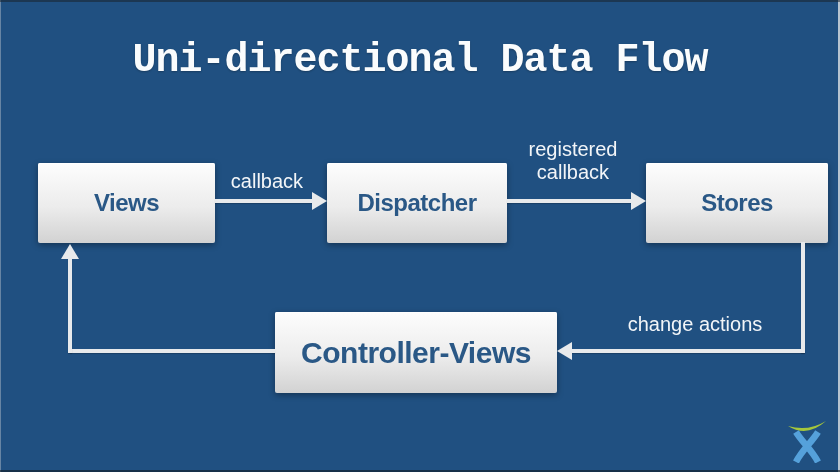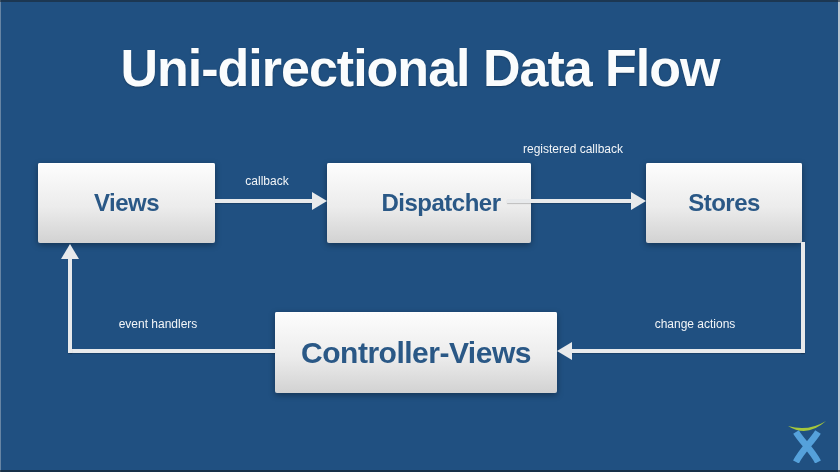--- a/index.html
+++ b/index.html
@@ -12,45 +12,46 @@
     box-shadow:
       inset 0 2px 0 rgba(25,34,44,.55),
       inset 0 -2px 0 rgba(18,26,36,.6),
       inset -2px 0 0 rgba(210,216,222,.85),
       inset 1px 0 0 rgba(190,198,206,.45);
   }
   .title{
     position:absolute;left:0;top:38px;width:100%;
     text-align:center;
     color:var(--title-text,#fafcfd);
-    font-size:52px;font-weight:bold;letter-spacing:-1px;
+    font-size:40px;font-weight:bold;letter-spacing:-1px;
     text-shadow:0 1px 2px rgba(0,0,0,.25);
+    font-family:Liberation Mono, monospace;
   }
   .node{
     position:absolute;
     background:linear-gradient(to bottom,var(--node-top,#fdfdfd) 0%,#ececec 55%,var(--node-bottom,#d2d2d2) 100%);
     border-radius:2px;
     box-shadow:0 2px 6px rgba(0,0,0,.35), inset 0 1px 0 rgba(255,255,255,.9);
     display:flex;align-items:center;justify-content:center;
     color:var(--node-text,#2a5886);
     font-weight:bold;font-size:24px;letter-spacing:-.5px;
   }
   #node-views{left:38px;top:163px;width:177px;height:80px;}
-  #node-dispatcher{left:327px;top:163px;width:180px;height:80px;padding-left:24px;}
-  #node-stores{left:646px;top:163px;width:156px;height:80px;}
+  #node-dispatcher{left:327px;top:163px;width:180px;height:80px;}
+  #node-stores{left:646px;top:163px;width:182px;height:80px;}
   #node-controller-views{left:275px;top:312px;width:282px;height:81px;font-size:30px;}
   .line{position:absolute;background:var(--line,#e8eaec);box-shadow:0 1px 1px rgba(0,0,0,.2);}
   .h{height:4px;} .v{width:4px;}
   .ah{position:absolute;width:0;height:0;}
   .ah-right{border-top:9px solid transparent;border-bottom:9px solid transparent;border-left:15px solid var(--line,#e8eaec);}
   .ah-left{border-top:9px solid transparent;border-bottom:9px solid transparent;border-right:15px solid var(--line,#e8eaec);}
   .ah-up{border-left:9px solid transparent;border-right:9px solid transparent;border-bottom:15px solid var(--line,#e8eaec);}
   .edge-label{
     position:absolute;color:var(--label-text,#f2f5f8);
-    font-size:12px;line-height:23px;text-align:center;
+    font-size:20px;line-height:23px;text-align:center;
   }
   #label-actions{left:213px;top:170px;width:108px;}
   #label-registered-callback{left:498px;top:138px;width:150px;}
   #label-change-events{left:610px;top:313px;width:170px;}
   #label-event-handlers{left:78px;top:313px;width:160px;}
   #logo{position:absolute;left:787px;top:419px;width:40px;height:44px;}
   #logo .arc{fill:var(--logo-green,#a5c63b);}
   #logo .figure{stroke:var(--logo-blue,#55a1db);stroke-width:6.5;fill:none;}
 </style>
 </head>
@@ -82,21 +83,20 @@
   <div class="edge-label" id="label-registered-callback">registered callback</div>
 
   <div class="line v" style="left:801px;top:242px;height:111px;"></div>
   <div class="line h" style="left:570px;top:349px;width:235px;"></div>
   <div class="ah ah-left" style="left:557px;top:342px;"></div>
   <div class="edge-label" id="label-change-events">change actions</div>
 
   <div class="line h" style="left:70px;top:349px;width:205px;"></div>
   <div class="line v" style="left:68px;top:257px;height:96px;"></div>
   <div class="ah ah-up" style="left:61px;top:244px;"></div>
-  <div class="edge-label" id="label-event-handlers">event handlers</div>
 
   <svg id="logo" viewBox="0 0 40 44" aria-hidden="true">
     <path class="arc" d="M1,7 Q20,19 39,2 Q21,13 1,7 Z"></path>
     <path class="figure" d="M9,13 C15,23 25,31 31,43"></path>
     <path class="figure" d="M31,13 C25,23 15,31 9,43"></path>
   </svg>
 
 </div>
 
 </body></html>

